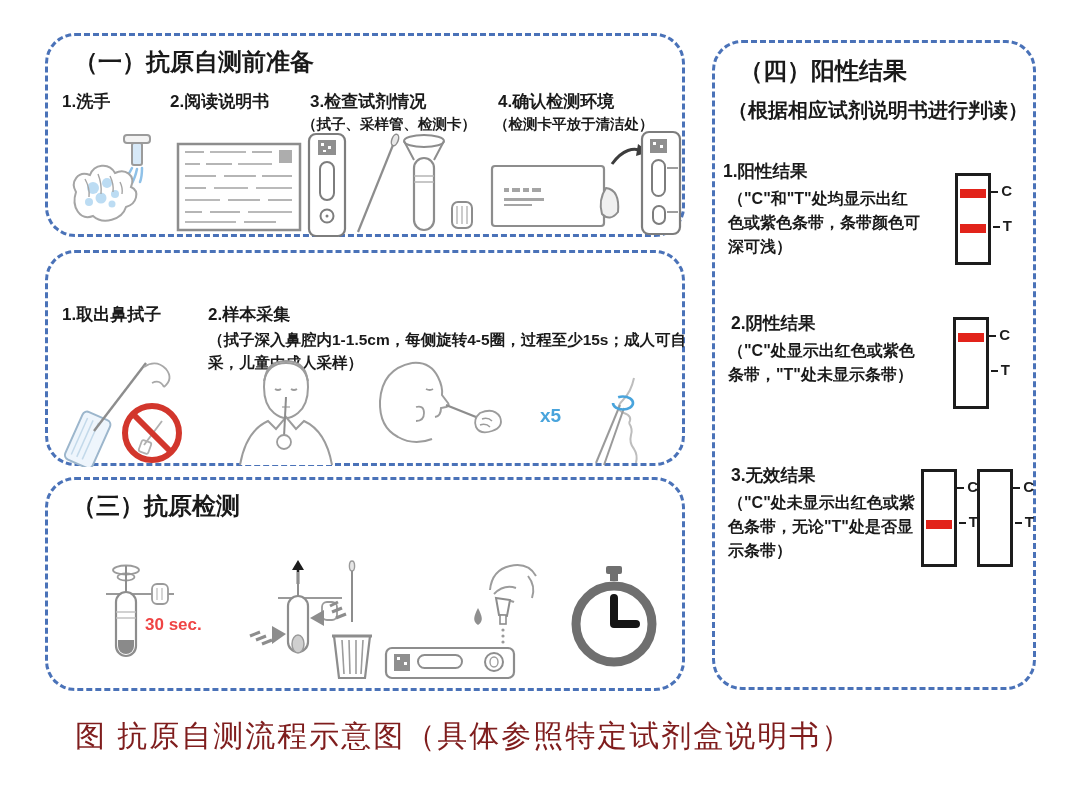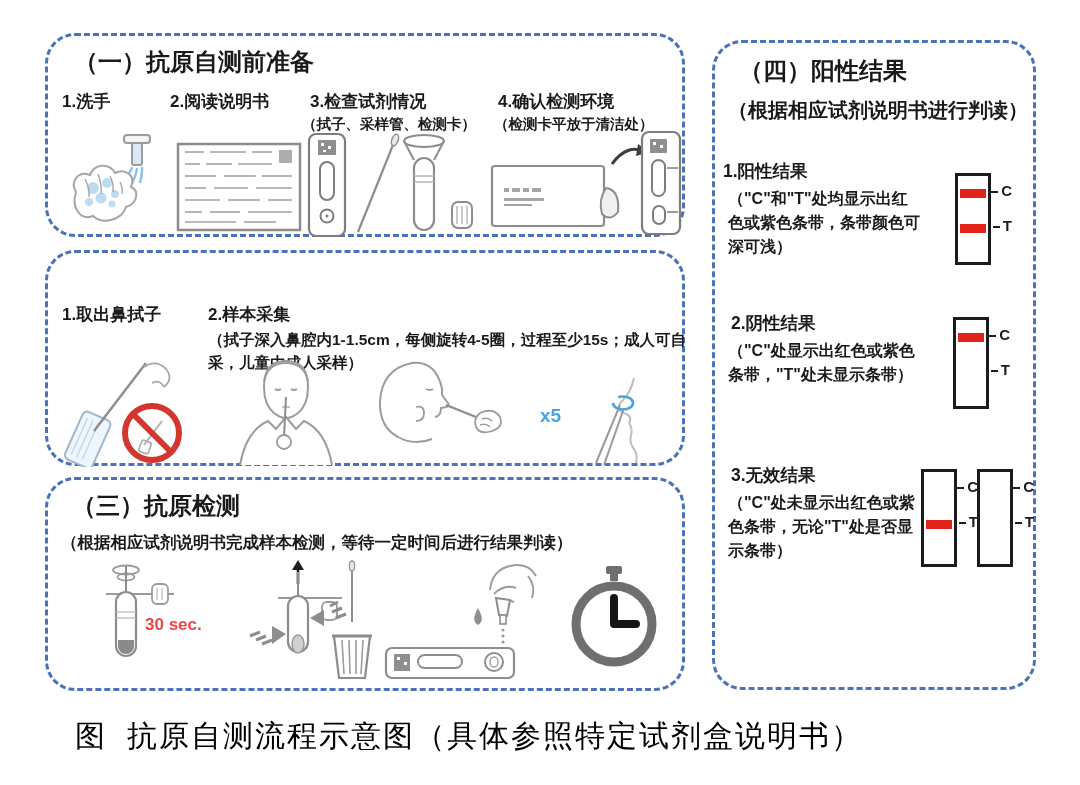--- a/index.html
+++ b/index.html
@@ -22,22 +22,22 @@
   .strip { position:absolute; width:36px; height:92px; border:3px solid #1c1c1c; background:#fff; box-sizing:border-box; }
   .strip.tall { height:98px; }
   .band { position:absolute; left:2px; right:2px; height:9px; background:transparent; }
   .band.on { background:var(--band-red,#e2231a); }
   .band-c { top:13px; } .band-t { top:48px; }
   .strip-label { position:absolute; right:-24px; font-size:15px; font-weight:700; color:#1c1c1c; }
   .strip-label::before { content:""; display:inline-block; width:7px; height:2px; background:#1c1c1c; vertical-align:middle; margin-right:3px; }
   .lab-c { top:6px; } .lab-t { top:41px; }
   .result-label { position:absolute; font-size:17.5px; font-weight:700; white-space:nowrap; }
   .result-desc  { position:absolute; font-size:16px; font-weight:700; line-height:1.5; width:192px; }
-  .figure-caption { position:absolute; font-size:30px; letter-spacing:2px; color:#000000;
-    font-family:Liberation Mono, monospace; white-space:nowrap; }
+  .figure-caption { position:absolute; font-size:30px; letter-spacing:2px; color:#7f1d1d;
+    font-family:Liberation Sans, sans-serif; white-space:nowrap; }
 </style>
 </head>
 <body>
 
 <div class="canvas">
 
   <section class="panel" style="left:45px; top:33px; width:640px; height:204px;">
     <div class="panel-title" style="left:26px; top:10px;">（一）抗原自测前准备</div>
 
     <div class="step-label" style="left:14px; top:54px;">1.洗手</div>
@@ -207,21 +207,20 @@
       <path d="M64,3 q-3,14 -11,22 q-9,9 1,13 q9,3 5,10" fill="none" stroke="#bdbdbd" stroke-width="2"></path>
       <path d="M59,48 q4,6 2,12 q-2,8 3,14 q4,6 2,14" fill="none" stroke="#bdbdbd" stroke-width="2"></path>
       <line x1="26" y1="88" x2="50" y2="30" stroke="#9a9a9a" stroke-width="2"></line>
       <line x1="34" y1="90" x2="54" y2="33" stroke="#9a9a9a" stroke-width="2"></line>
       <ellipse cx="53" cy="28" rx="10" ry="6.5" fill="none" style="stroke:var(--accent-blue,#49a4dc)" stroke-width="2.6" stroke-dasharray="26 8"></ellipse>
     </svg>
   </section>
 
   <section class="panel" style="left:45px; top:477px; width:640px; height:214px;">
     <div class="panel-title" style="left:24px; top:10px;">（三）抗原检测</div>
-    <div class="para-note" style="left:13px; top:50px; width:600px; font-size:16.5px;">（根据相应试剂说明书完成样本检测，等待一定时间后进行结果判读）</div>
 
     <svg class="icon" style="left:30px; top:80px;" width="110" height="122" viewBox="0 0 110 122">
       <ellipse cx="48" cy="10" rx="13" ry="4.5" fill="none" stroke="#9a9a9a" stroke-width="1.8"></ellipse>
       <ellipse cx="48" cy="17" rx="8.5" ry="3.5" fill="none" stroke="#9a9a9a" stroke-width="1.8"></ellipse>
       <line x1="48" y1="6" x2="48" y2="80" stroke="#8d8d8d" stroke-width="2"></line>
       <line x1="28" y1="34" x2="96" y2="34" stroke="#9a9a9a" stroke-width="2"></line>
       <rect x="74" y="24" width="16" height="20" rx="5" fill="#fff" stroke="#9a9a9a" stroke-width="1.8"></rect>
       <line x1="79" y1="28" x2="79" y2="40" stroke="#c4c4c4" stroke-width="1.4"></line>
       <line x1="84" y1="28" x2="84" y2="40" stroke="#c4c4c4" stroke-width="1.4"></line>
       <rect x="38" y="32" width="20" height="64" rx="10" fill="#fff" stroke="#8d8d8d" stroke-width="2.2"></rect>

